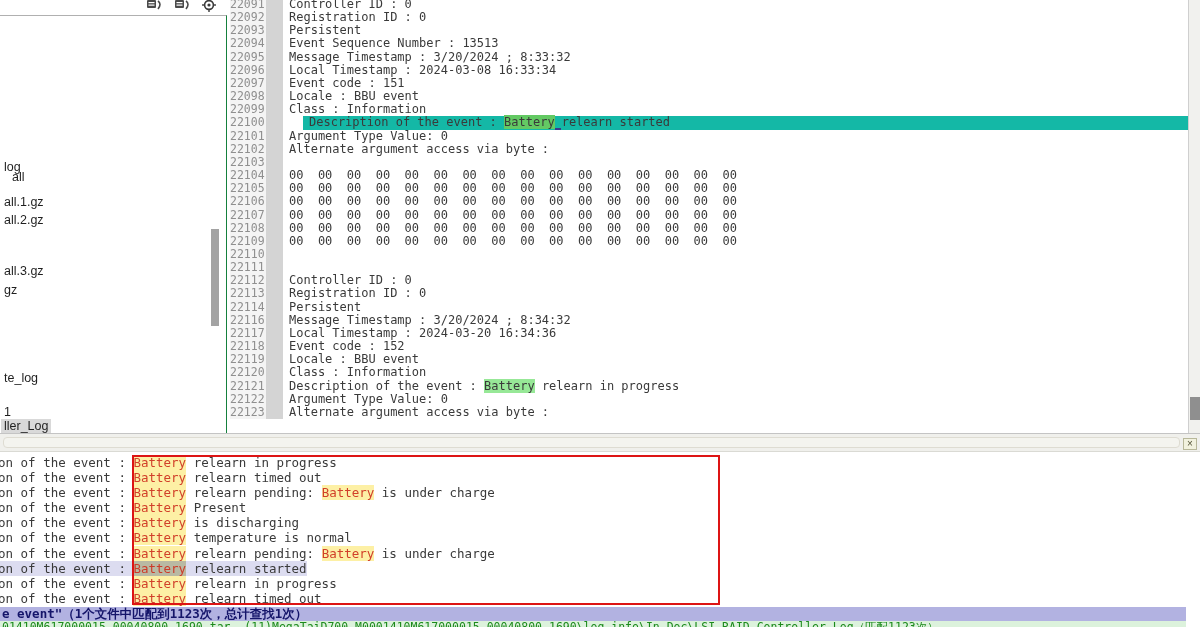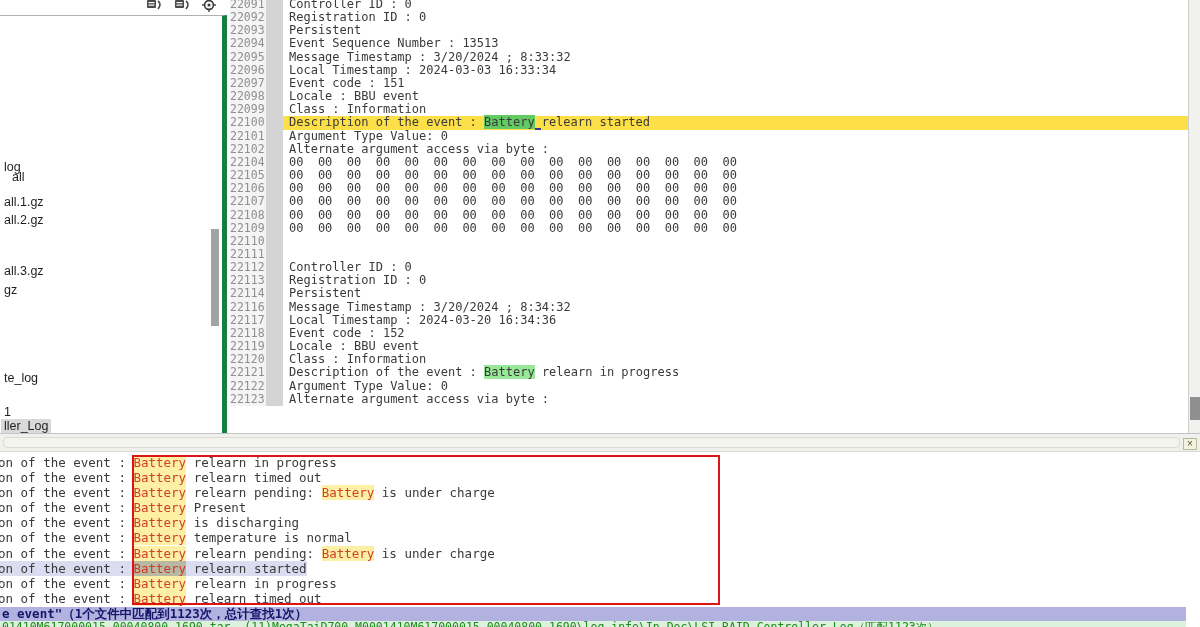--- a/index.html
+++ b/index.html
@@ -6,35 +6,35 @@
   html,body { width:1200px; height:627px; overflow:hidden; background:#fff; }
   .app { position:relative; width:1200px; height:627px; background:#fff;
          font-family:"DejaVu Sans Mono", monospace; }
 
   
   .mini-toolbar { position:absolute; left:0; top:0; width:227px; height:15px; background:#fff; }
   .mini-toolbar .ico { position:absolute; top:-3px; }
 
   
   .sidebar { position:absolute; left:0; top:15px; width:227px; height:419px; background:#fff;
-             border-top:1px solid #b0b0b0; border-right:5px solid #15803d; overflow:hidden; }
+             border-top:1px solid #b0b0b0; border-right:1px solid #15803d; overflow:hidden; }
   .sb-item { position:absolute; left:1px; height:15px; line-height:15px;
              font-family:"Liberation Sans", sans-serif; font-size:12.5px; color:#1f1f1f;
              white-space:pre; padding:0 3px; }
   .sb-item.sel { background:#d9d9d9; }
   .sb-scroll { position:absolute; left:211px; top:213px; width:8px; height:97px; background:#a3a3a3; }
 
   
   .editor { position:absolute; left:230px; top:-2px; width:958px; height:435px; overflow:hidden; background:#fff; }
   .ed-row { display:flex; height:13.16px; line-height:13.16px; font-size:12px; }
   .ed-num { width:36px; flex:0 0 36px; text-align:right; padding-right:3px;
             background:#f4f4f4; color:#8f8f8f; font-size:11.5px; }
   .ed-fold { width:17px; flex:0 0 17px; background:#d4d4d4; }
   .ed-txt { flex:1; padding-left:6px; white-space:pre; color:#3a3a3a; }
-  .ed-txt.cur { background:#fde047; }
+  .ed-txt.cur { background:#14b8a6;margin-left:20px; }
   .match-current { background:#63c963; }
   .match { background:#97e897; }
   .caret { display:inline-block; width:7px; height:11px; position:relative; vertical-align:bottom; }
   .caret::after { content:''; position:absolute; left:0; bottom:0; width:6px; height:2px; background:#3a3a8c; }
   .ed-scrollbar { position:absolute; left:1188px; top:0; width:12px; height:433px;
                   background:#f1f1ee; border-left:1px solid #cfcfcf; }
   .ed-thumb { position:absolute; left:1px; top:397px; width:10px; height:23px; background:#8f8f8f; }
 
   
   .splitter { position:absolute; left:0; top:433px; width:1200px; height:19px; background:#f0f0ec;
@@ -134,21 +134,21 @@
         <span class="ed-txt"><span>Event Sequence Number : 13513</span></span>
       </div>
       <div class="ed-row">
         <span class="ed-num">22095</span>
         <span class="ed-fold"></span>
         <span class="ed-txt"><span>Message Timestamp : 3/20/2024 ; 8:33:32</span></span>
       </div>
       <div class="ed-row">
         <span class="ed-num">22096</span>
         <span class="ed-fold"></span>
-        <span class="ed-txt"><span>Local Timestamp : 2024-03-03 16:33:34</span></span>
+        <span class="ed-txt"><span>Local Timestamp : 2024-03-08 16:33:34</span></span>
       </div>
       <div class="ed-row">
         <span class="ed-num">22097</span>
         <span class="ed-fold"></span>
         <span class="ed-txt"><span>Event code : 151</span></span>
       </div>
       <div class="ed-row">
         <span class="ed-num">22098</span>
         <span class="ed-fold"></span>
         <span class="ed-txt"><span>Locale : BBU event</span></span>
@@ -165,20 +165,25 @@
       </div>
       <div class="ed-row">
         <span class="ed-num">22101</span>
         <span class="ed-fold"></span>
         <span class="ed-txt"><span>Argument Type Value: 0</span></span>
       </div>
       <div class="ed-row">
         <span class="ed-num">22102</span>
         <span class="ed-fold"></span>
         <span class="ed-txt"><span>Alternate argument access via byte :</span></span>
+      </div>
+      <div class="ed-row">
+        <span class="ed-num">22103</span>
+        <span class="ed-fold"></span>
+        <span class="ed-txt"><span></span></span>
       </div>
       <div class="ed-row">
         <span class="ed-num">22104</span>
         <span class="ed-fold"></span>
         <span class="ed-txt"><span>00  00  00  00  00  00  00  00  00  00  00  00  00  00  00  00</span></span>
       </div>
       <div class="ed-row">
         <span class="ed-num">22105</span>
         <span class="ed-fold"></span>
         <span class="ed-txt"><span>00  00  00  00  00  00  00  00  00  00  00  00  00  00  00  00</span></span>

